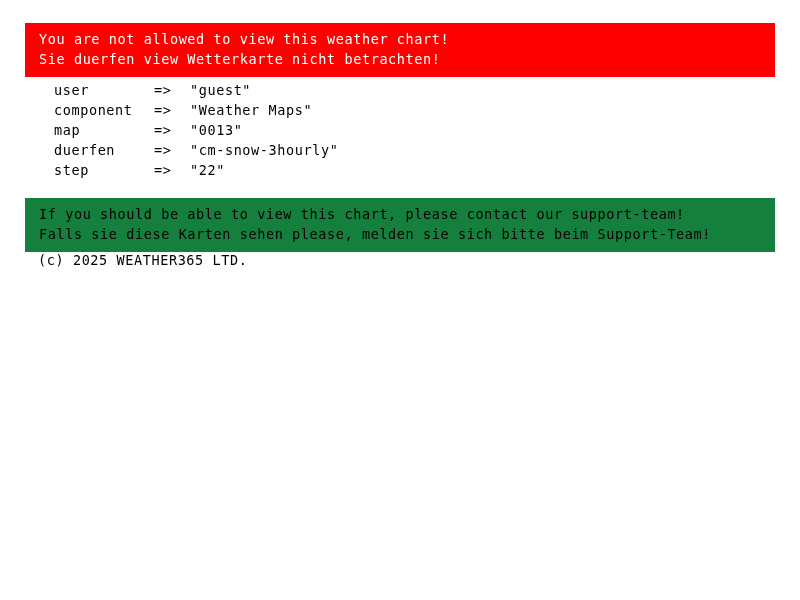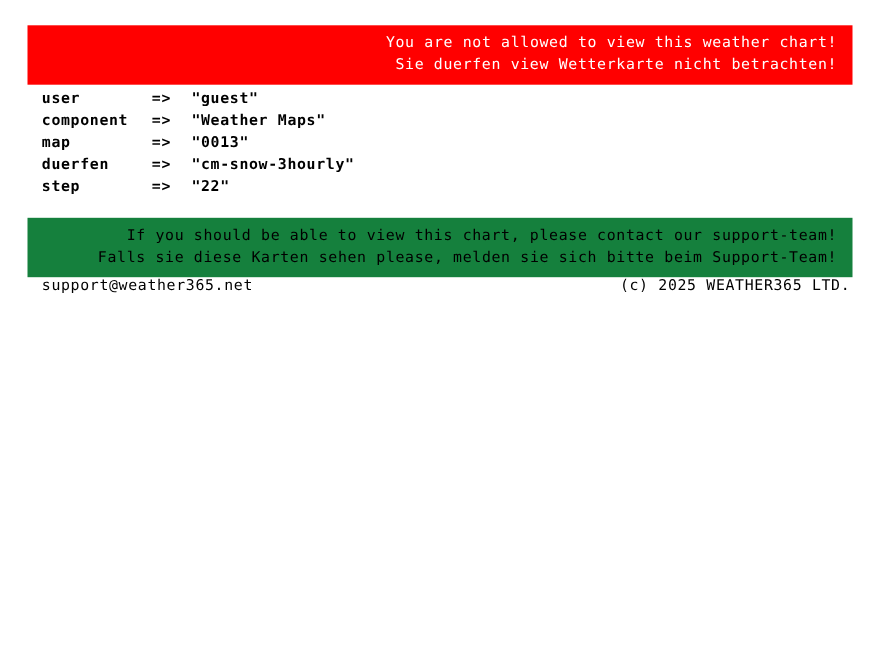--- a/index.html
+++ b/index.html
@@ -22,21 +22,20 @@
     top: 0;
     width: 800px;
     height: 600px;
   }
   .banner {
     position: absolute;
     left: 25px;
     width: 750px;
     box-sizing: border-box;
     padding: 6px 14px 8px 14px;
-    text-align: right;
   }
   .banner-error {
     top: 23px;
     background: #ff0000;
   }
   .banner-info {
     top: 198px;
     background: #15803d;
   }
   .banner-line {
@@ -45,24 +44,23 @@
     line-height: 20px;
     letter-spacing: 0.6px;
     white-space: pre;
     color: #000000;
   }
   .banner-error .banner-line {
     color: #ffffff;
   }
   .params {
     position: absolute;
-    left: 38px;
+    left: 54px;
     top: 80px;
     border-collapse: collapse;
-    font-weight: bold;
   }
   .params td {
     font-family: "DejaVu Sans Mono", monospace;
     font-size: 13.5px;
     line-height: 20px;
     letter-spacing: 0.6px;
     white-space: pre;
     padding: 0;
     vertical-align: top;
   }
@@ -128,17 +126,16 @@
       </tr>
     </tbody>
   </table>
 
   <div class="banner banner-info">
     <div class="banner-line">If you should be able to view this chart, please contact our support-team!</div>
     <div class="banner-line">Falls sie diese Karten sehen please, melden sie sich bitte beim Support-Team!</div>
   </div>
 
   <div class="footer">
-    <span>support@weather365.net</span>
     <span>(c) 2025 WEATHER365 LTD.</span>
   </div>
 
 </div>
 
 </body></html>

